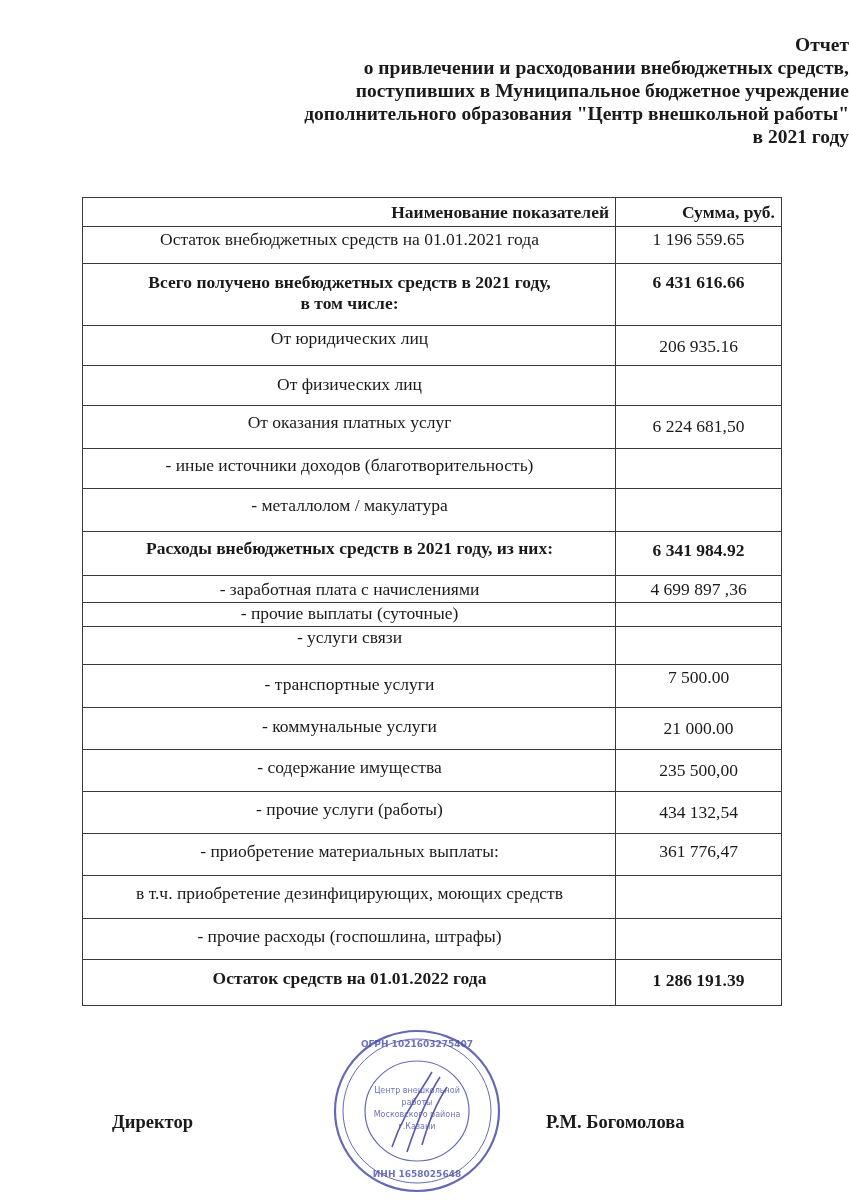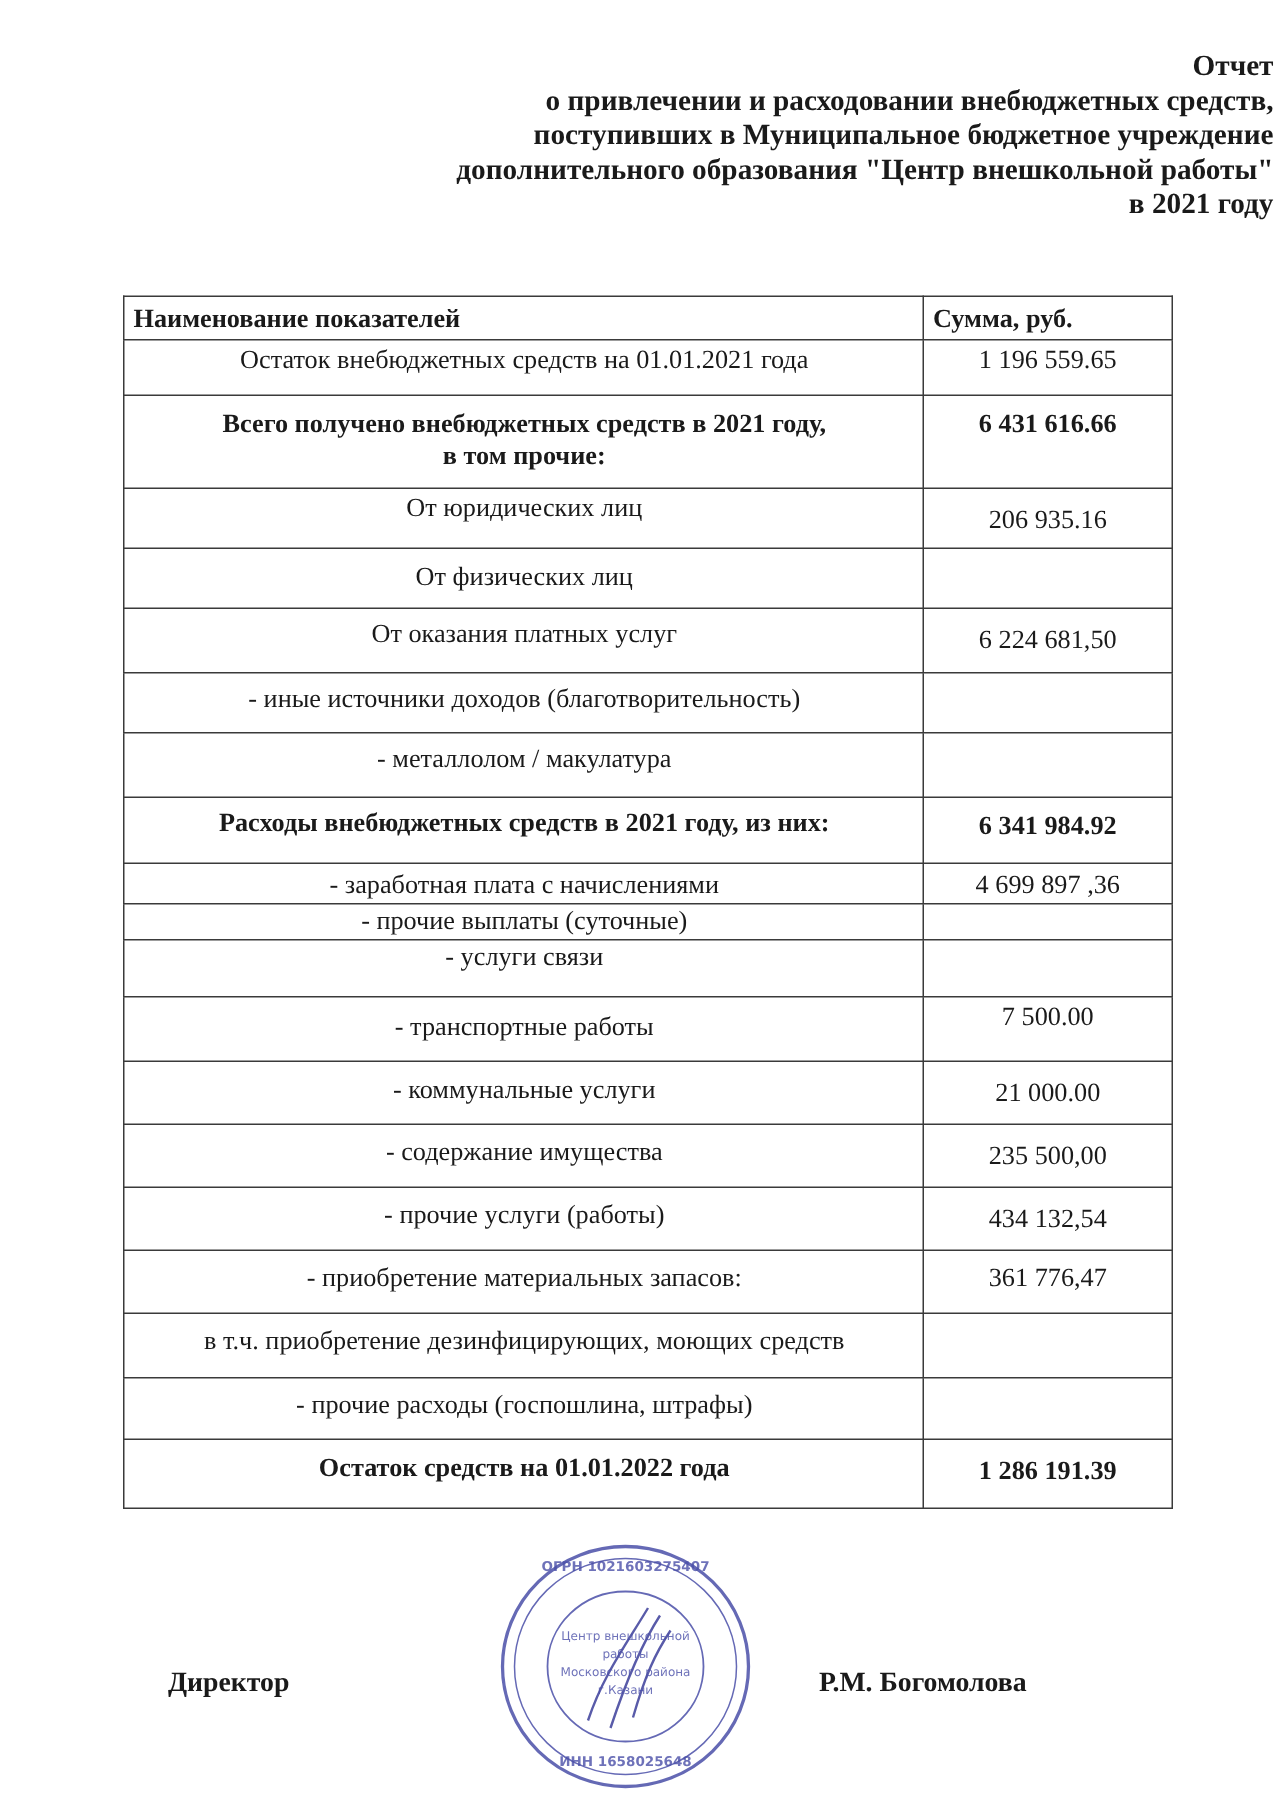--- a/index.html
+++ b/index.html
@@ -13,21 +13,21 @@
   }
   .title-block div { white-space: nowrap; }
   table.report {
     position: absolute; left: 82px; top: 197px; width: 699px;
     border-collapse: collapse; table-layout: fixed;
     font-size: 17.5px;
   }
   table.report td, table.report th {
     border: 1.3px solid #3a3a3a; padding: 0 6px; vertical-align: top; line-height: 21px;
   }
-  table.report th { font-weight: bold; text-align: left; height: 28px; vertical-align: middle; }
+  table.report th { font-weight: bold; text-align: right; height: 28px; vertical-align: middle; }
   table.report td.name { text-align: center; padding-left: 7px; padding-top: 2px; }
   table.report td.sum { text-align: center; padding-top: 2px; }
   tr.bold td { font-weight: bold; }
   .col-name { width: 533px; }
   .col-sum { width: 166px; }
   .footer-label {
     position: absolute; top: 1112px; font-weight: bold; font-size: 18.5px; white-space: nowrap;
   }
   .stamp {
     position: absolute; left: 322px; top: 1027px; width: 190px; height: 168px;
@@ -56,21 +56,21 @@
     </tr>
   </thead>
   <tbody>
     <tr style="height:37px">
       <td class="name">Остаток внебюджетных средств на 01.01.2021 года</td>
       <td class="sum">1 196 559.65</td>
     </tr>
     <tr class="bold" style="height:62px">
       <td class="name" style="padding-top:8px">
         <div>Всего получено внебюджетных средств в 2021 году,</div>
-        <div>в том прочие:</div>
+        <div>в том числе:</div>
       </td>
       <td class="sum" style="padding-top:8px">6 431 616.66</td>
     </tr>
     <tr style="height:40px">
       <td class="name">От юридических лиц</td>
       <td class="sum" style="padding-top:10px">206 935.16</td>
     </tr>
     <tr style="height:40px">
       <td class="name" style="padding-top:8px">От физических лиц</td>
       <td class="sum"></td>
@@ -97,37 +97,37 @@
     </tr>
     <tr style="height:24px">
       <td class="name" style="padding-top:0">- прочие выплаты (суточные)</td>
       <td class="sum"></td>
     </tr>
     <tr style="height:38px">
       <td class="name" style="padding-top:0">- услуги связи</td>
       <td class="sum"></td>
     </tr>
     <tr style="height:43px">
-      <td class="name" style="padding-top:9px">- транспортные работы</td>
+      <td class="name" style="padding-top:9px">- транспортные услуги</td>
       <td class="sum" style="">7 500.00</td>
     </tr>
     <tr style="height:42px">
       <td class="name" style="padding-top:8px">- коммунальные услуги</td>
       <td class="sum" style="padding-top:10px">21 000.00</td>
     </tr>
     <tr style="height:42px">
       <td class="name" style="padding-top:7px">- содержание имущества</td>
       <td class="sum" style="padding-top:10px">235 500,00</td>
     </tr>
     <tr style="height:42px">
       <td class="name" style="padding-top:7px">- прочие услуги (работы)</td>
       <td class="sum" style="padding-top:10px">434 132,54</td>
     </tr>
     <tr style="height:42px">
-      <td class="name" style="padding-top:7px">- приобретение материальных запасов:</td>
+      <td class="name" style="padding-top:7px">- приобретение материальных выплаты:</td>
       <td class="sum" style="padding-top:7px">361 776,47</td>
     </tr>
     <tr style="height:43px">
       <td class="name" style="padding-top:7px">в т.ч. приобретение дезинфицирующих, моющих средств</td>
       <td class="sum"></td>
     </tr>
     <tr style="height:41px">
       <td class="name" style="padding-top:7px">- прочие расходы (госпошлина, штрафы)</td>
       <td class="sum"></td>
     </tr>

